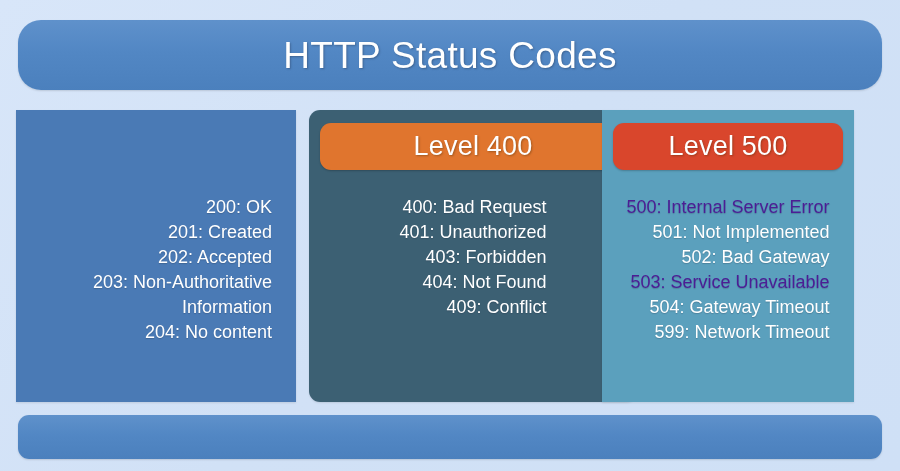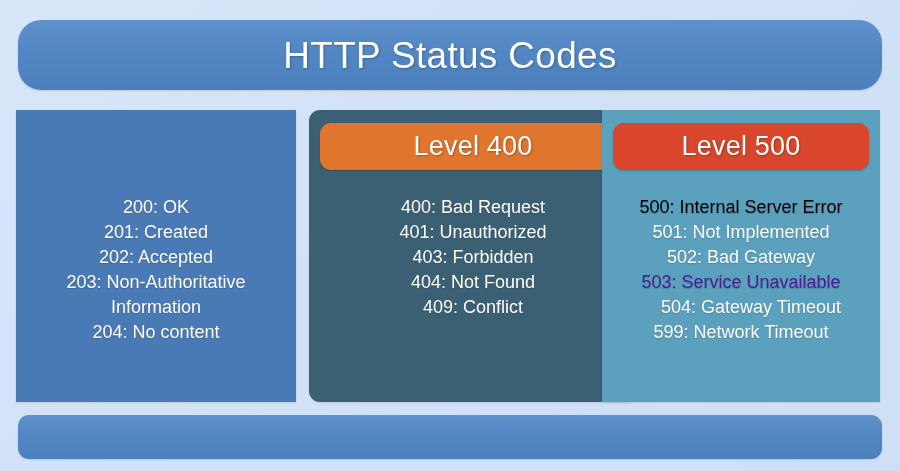--- a/index.html
+++ b/index.html
@@ -48,21 +48,21 @@
 
   
   .panel {
     position: absolute;
     top: 110px;
     height: 292px;
     box-shadow: 0 1px 2px rgba(0,0,0,0.10);
   }
   #panel-0 { left: 16px;  width: 280px; }
   #panel-1 { left: 309px; width: 328px; border-radius: 11px; }
-  #panel-2 { left: 602px; width: 278px; }
+  #panel-2 { left: 602px; width: 252px; }
 
   .panel-badge {
     position: absolute;
     left: 11px;
     right: 11px;
     top: 13px;
     height: 47px;
     border-radius: 11px;
     display: flex;
     align-items: center;
@@ -82,21 +82,21 @@
     position: absolute;
     top: 85px;
     left: 0;
     right: 0;
     display: flex;
     flex-direction: column;
     align-items: center;
   }
   .panel-list-inner {
     display: inline-block;
-    text-align: center;
+    text-align: right;
   }
   #panel-0 .panel-list-inner { max-width: 232px; }
   #panel-1 .panel-list-inner { max-width: 220px; }
   #panel-2 .panel-list-inner { max-width: 262px; }
 
   .status-line {
     color: #ffffff;
     font-size: 18px;
     line-height: 25px;
     white-space: normal;
@@ -150,21 +150,21 @@
       </div>
     </div>
   </div>
 
   <div class="panel" id="panel-2" style="background: rgb(91, 160, 189);">
     <div class="panel-badge" style="background: rgb(217, 70, 44);">
       <span class="panel-badge-label" style="color: rgb(255, 255, 255);">Level 500</span>
     </div>
     <div class="panel-list">
       <div class="panel-list-inner">
-        <div class="status-line" style="color: #000000;">500: Internal Server Error</div>
+        <div class="status-line" style="color: #4c1d95;">500: Internal Server Error</div>
         <div class="status-line" style="color: rgb(255, 255, 255);">501: Not Implemented</div>
         <div class="status-line" style="color: rgb(255, 255, 255);">502: Bad Gateway</div>
         <div class="status-line" style="color: #4c1d95;">503: Service Unavailable</div>
         <div class="status-line" style="color: rgb(255, 255, 255); margin-left: 20px;">504: Gateway Timeout</div>
         <div class="status-line" style="color: rgb(255, 255, 255);">599: Network Timeout</div>
       </div>
     </div>
   </div>
 
   <div id="bottom-bar">

